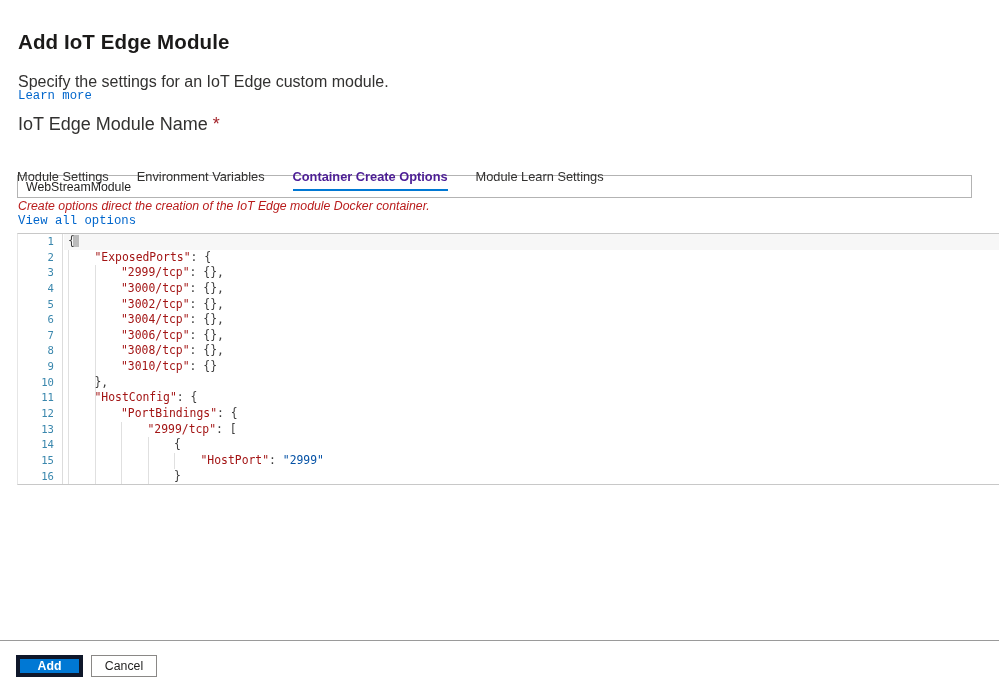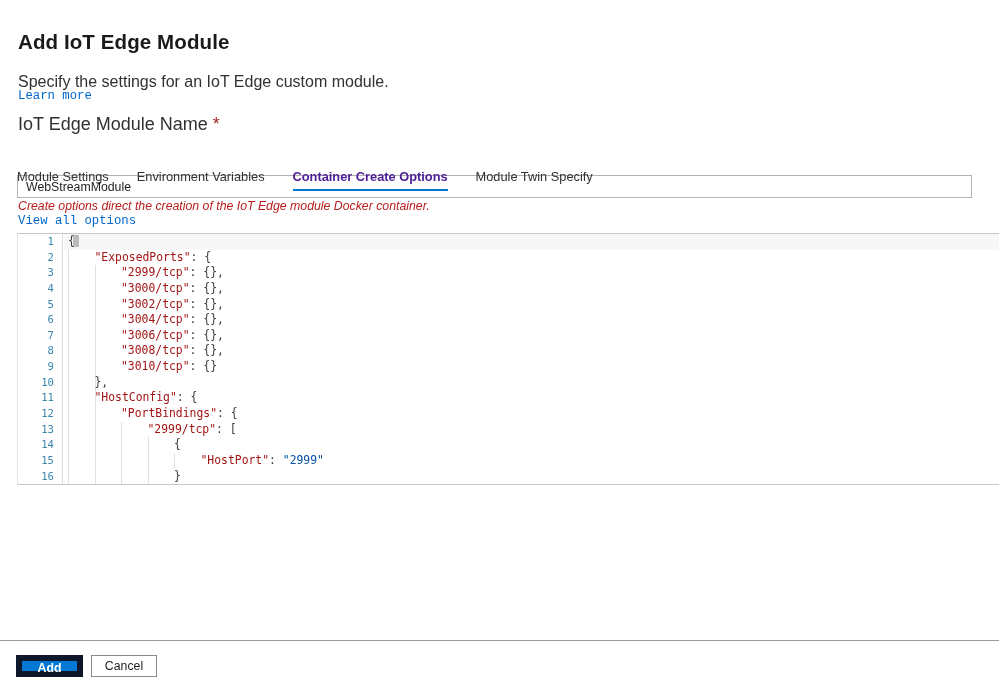--- a/index.html
+++ b/index.html
@@ -127,21 +127,21 @@
   }
   .btn {
     position: absolute; top: 14px;
     height: 22px; font-size: 12.3px;
     font-family: "Liberation Sans", sans-serif;
     cursor: pointer; padding: 0;
   }
   .btn-add {
     left: 16px; width: 67px;
     background: #0078d4; color: #fff;
-    border: 6px solid #0f172a; font-weight: 600;
+    border: 4px solid #0f172a; font-weight: 600;
   }
   .btn-cancel {
     left: 91px; width: 66px;
     background: #fff; color: #201f1e;
     border: 1px solid #8a8886;
   }
 </style>
 </head>
 <body>
 
@@ -155,21 +155,21 @@
   <div class="field-label">
     <span>IoT Edge Module Name</span>
     <span class="req">*</span>
   </div>
   <input class="name-input" type="text" value="WebStreamModule" style="">
 
   <div class="tabs">
       <div class="tab">Module Settings</div>
       <div class="tab">Environment Variables</div>
       <div class="tab active">Container Create Options</div>
-      <div class="tab">Module Twin Specify</div>
+      <div class="tab">Module Learn Settings</div>
     </div>
 
   <div class="sub-desc">Create options direct the creation of the IoT Edge module Docker container.</div>
   <a class="link view-all">View all options</a>
 
   <div class="editor">
     <div class="gutter">
         <div class="ln">1</div>
         <div class="ln">2</div>
         <div class="ln">3</div>

